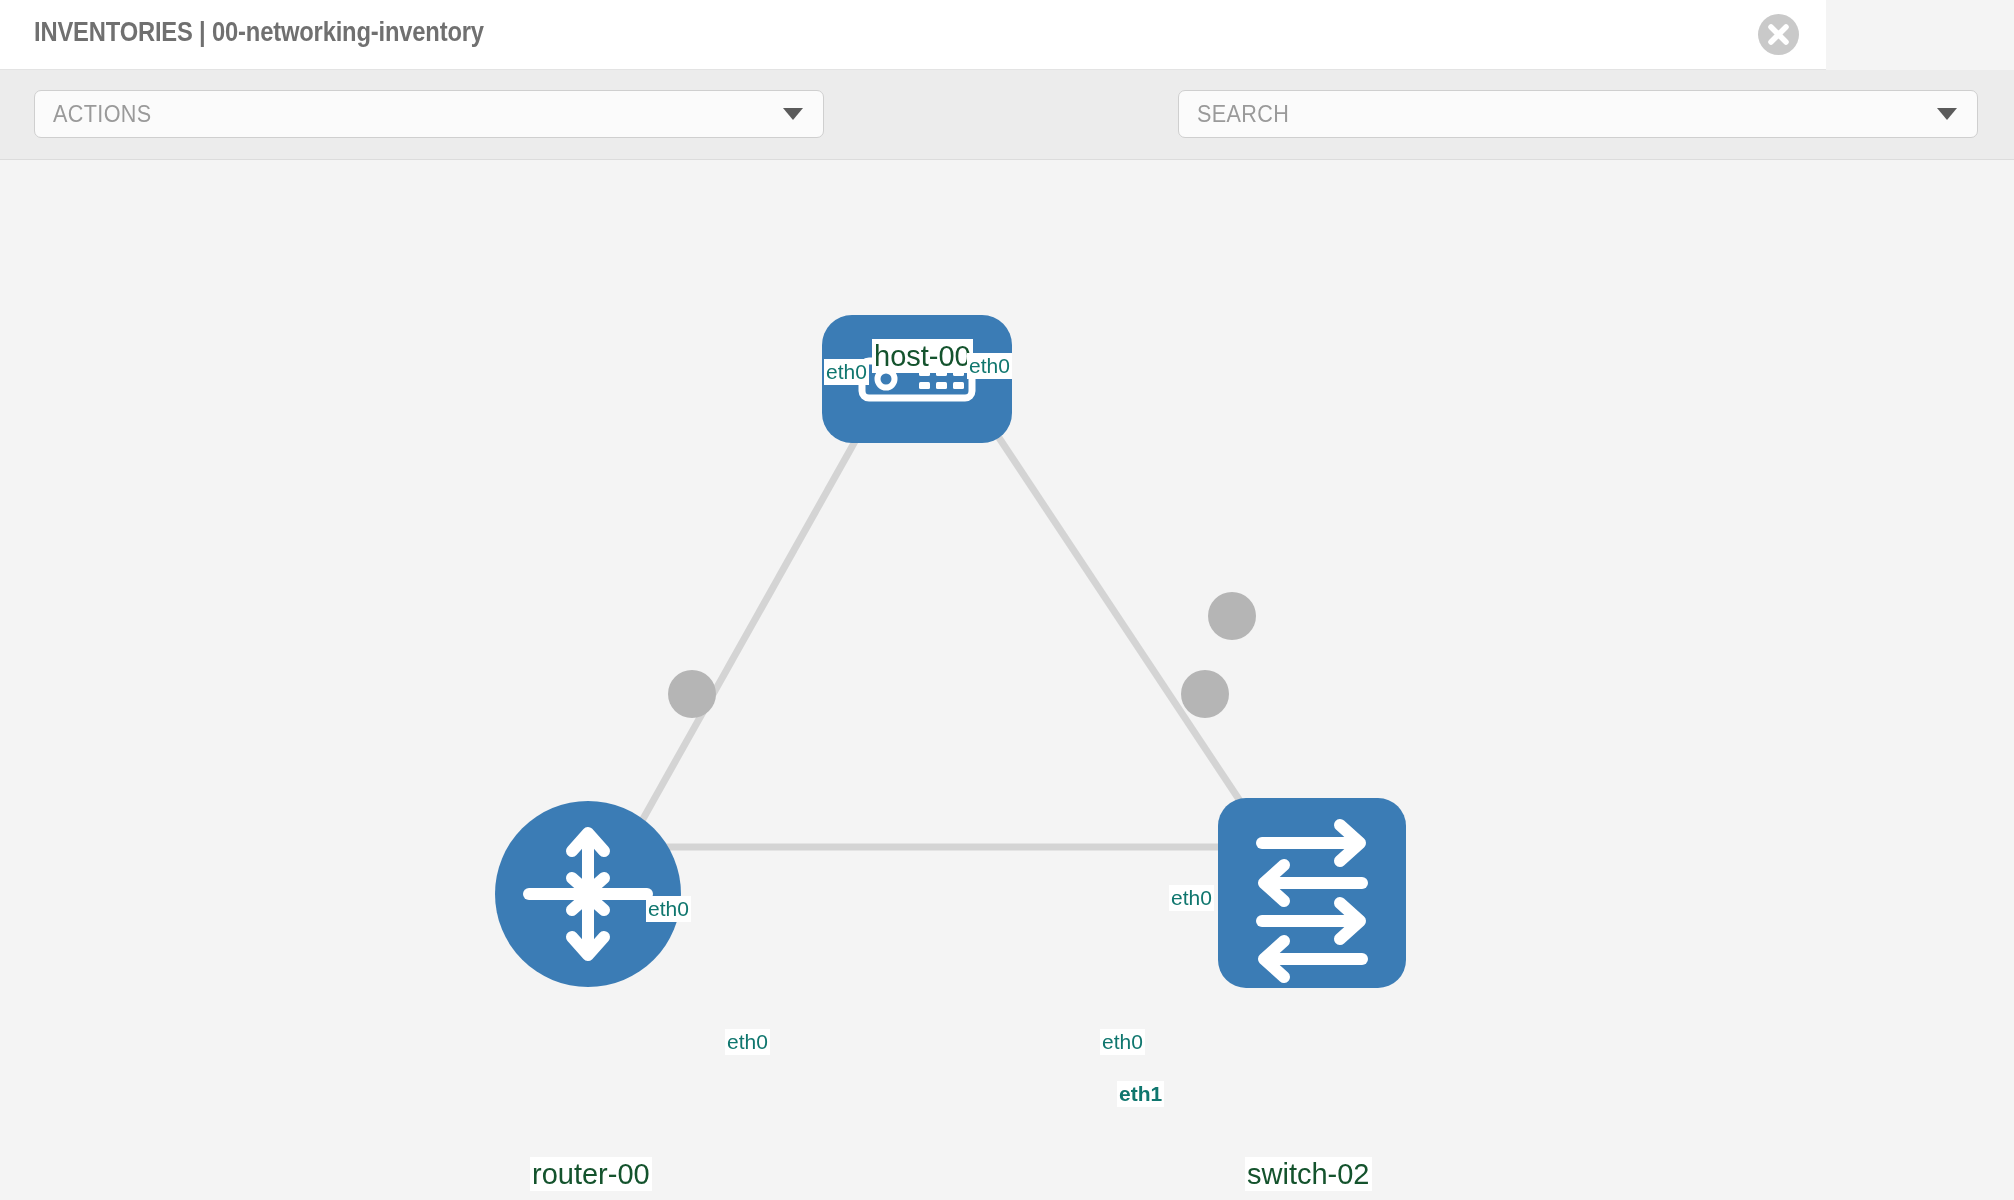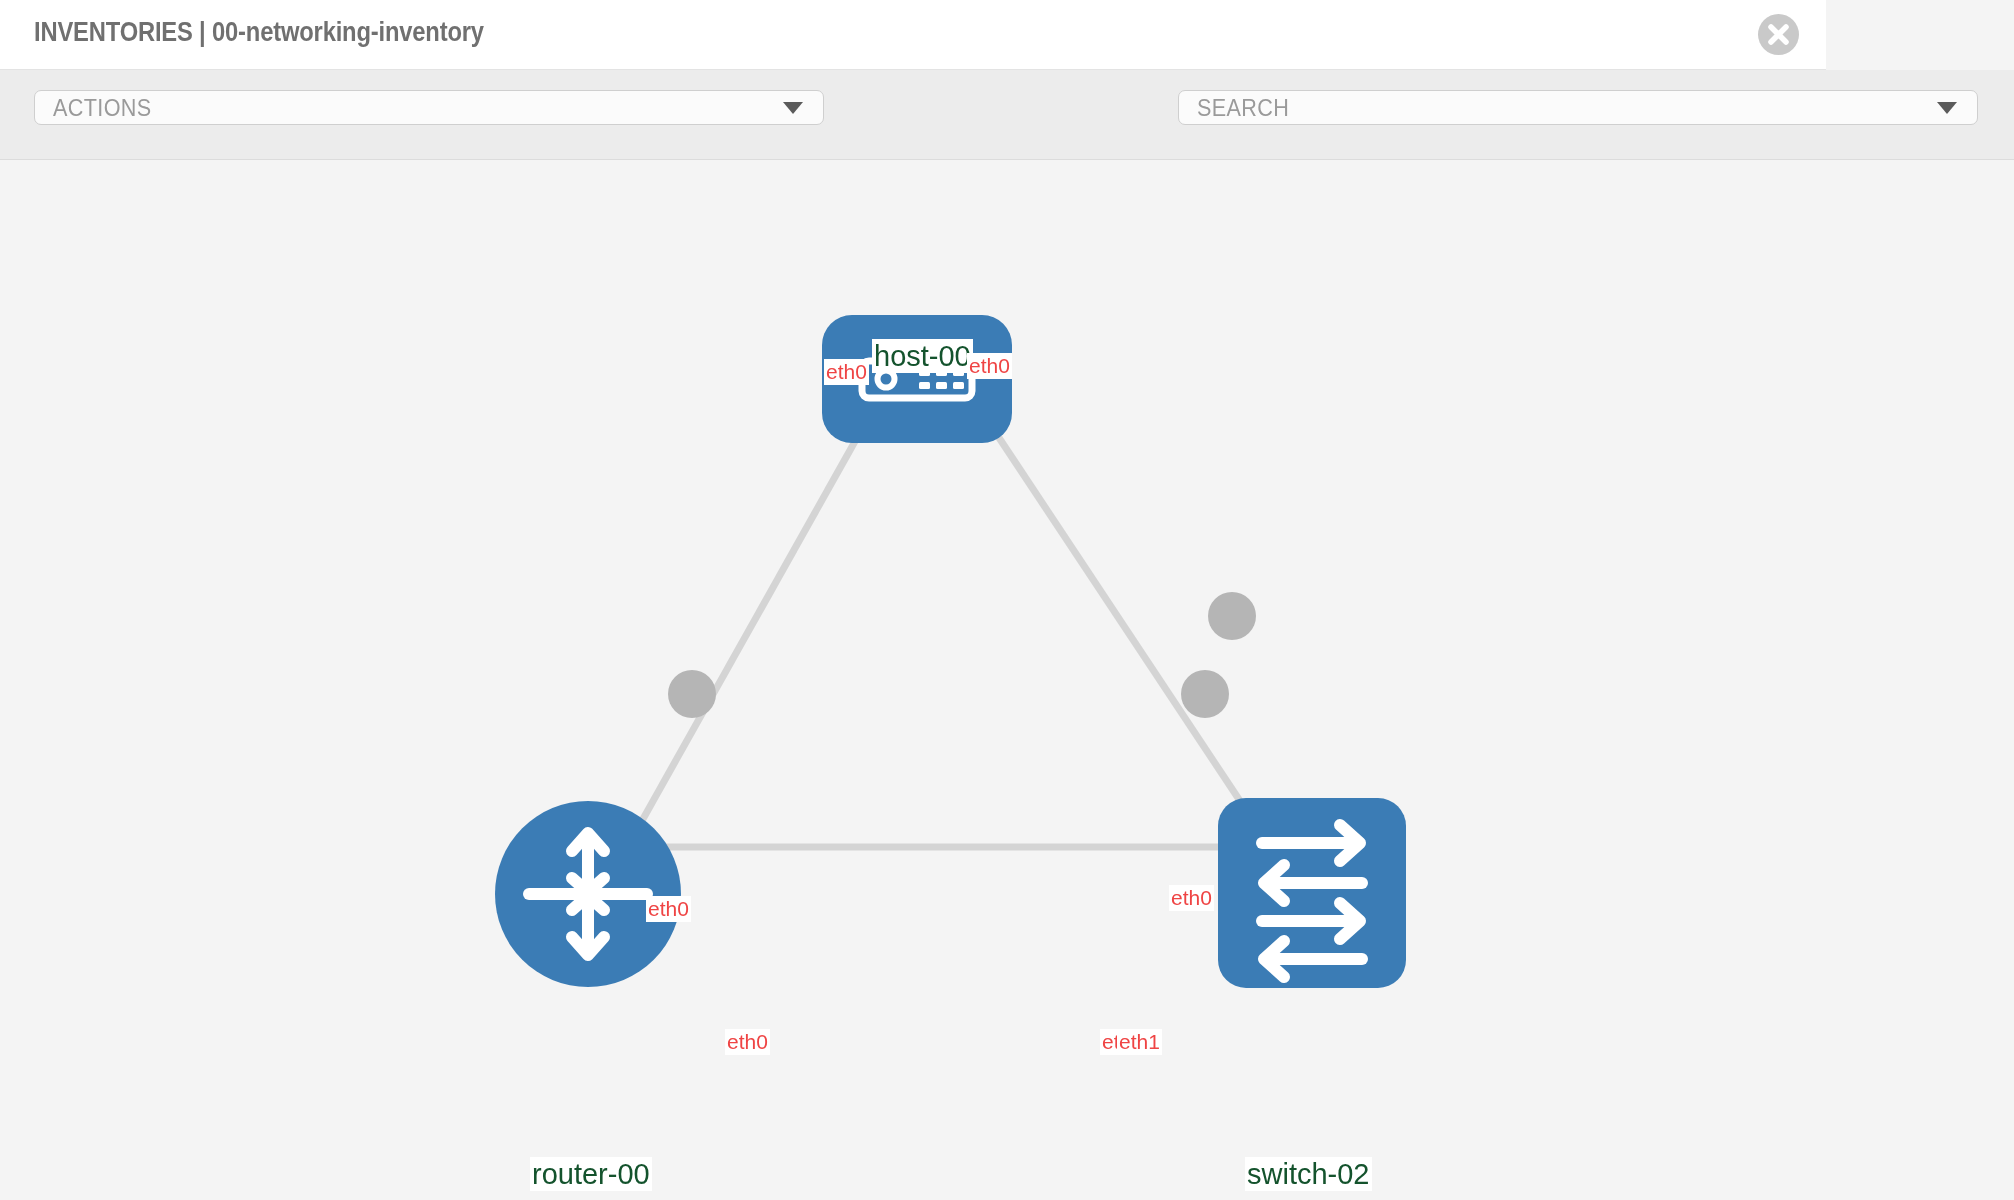--- a/index.html
+++ b/index.html
@@ -32,21 +32,21 @@
     width: 41px; height: 41px; cursor: pointer;
   }
 
   
   #toolbar {
     position: absolute; left: 0; top: 70px; width: 2014px; height: 90px;
     background: #ececec;
     border-bottom: 1px solid #dcdcdc;
   }
   .field {
-    position: absolute; top: 20px; height: 35px;
+    position: absolute; top: 20px; height: 48px;
     background: #fbfbfb;
     border: 1px solid #cfcfcf;
     border-radius: 7px;
   }
   .field .fval {
     position: absolute; left: 18px; top: 50%; transform: translateY(-50%) scaleX(0.9);
     transform-origin: left center;
     font-size: 24px; color: #9a9a9a; letter-spacing: 0.4px;
     font-family: "Liberation Sans Narrow", "Liberation Sans", sans-serif;
     white-space: nowrap;
@@ -77,21 +77,21 @@
   .node-label {
     position: absolute;
     font-size: 29px; color: #14532d;
     background: #ffffff;
     white-space: nowrap;
     padding: 0 2px;
     line-height: 34px;
   }
   .if-label {
     position: absolute;
-    font-size: 21px; color: #ef4444;
+    font-size: 21px; color: #0f766e;
     background: #ffffff;
     white-space: nowrap;
     padding: 0 2px;
     line-height: 26px;
   }
 </style>
 </head>
 <body>
 
 <div id="app">
@@ -214,16 +214,16 @@
     <div class="node-label" style="left:1245px; top:996px;">switch-02</div>
 
     <div class="if-label" style="left:824px; top:198px;">eth0</div>
     <div class="if-label" style="left:967px; top:192px;">eth0</div>
 
     <div class="if-label" style="left:646px; top:735px;">eth0</div>
     <div class="if-label" style="left:1169px; top:724px;">eth0</div>
 
     <div class="if-label" style="left:725px; top:868px;">eth0</div>
     <div class="if-label" style="left:1100px; top:868px;">eth0</div>
-    <div class="if-label" style="left:1117px; top:868px;">eth1</div>
+    <div class="if-label" style="left:1117px; top:920px;font-weight:bold;">eth1</div>
 
   </div>
 </div>
 
 </body></html>

